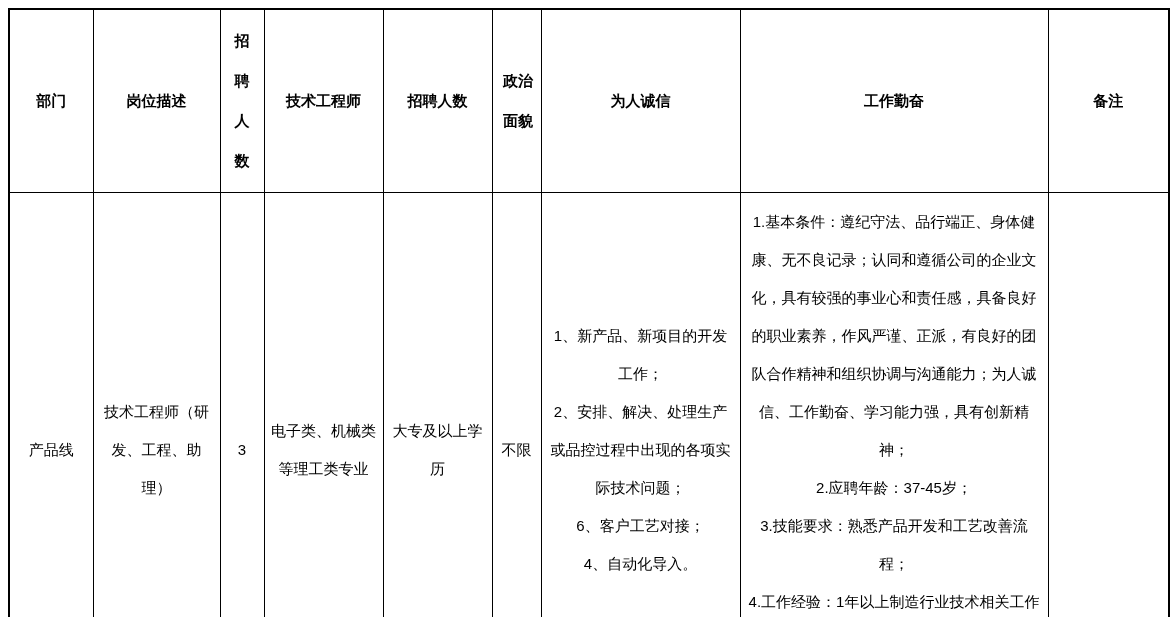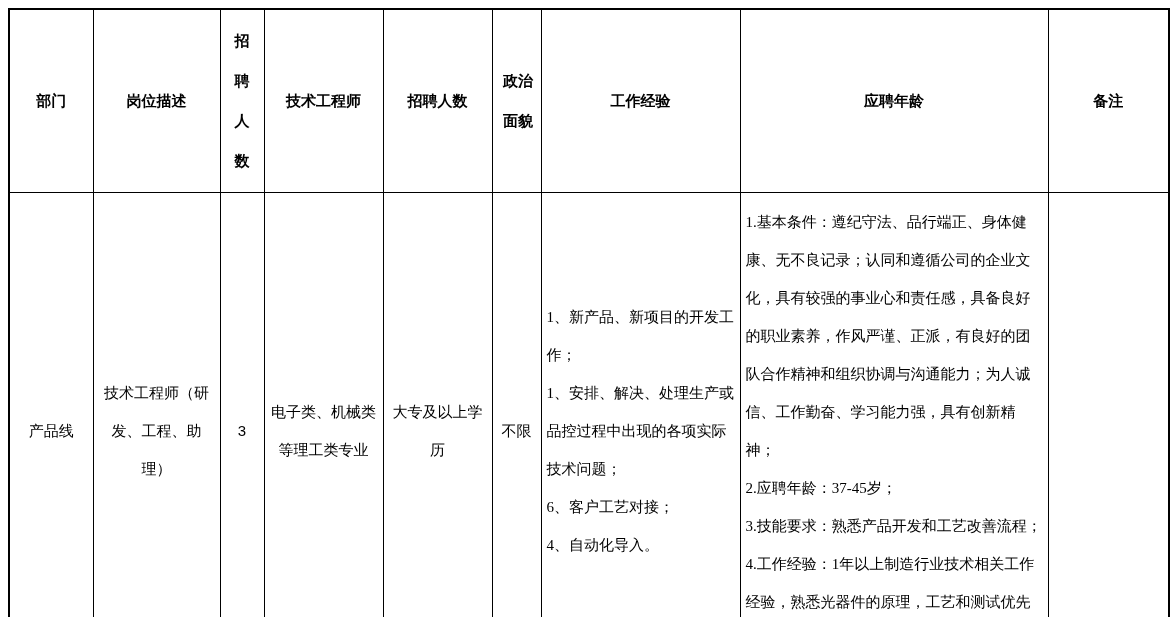--- a/index.html
+++ b/index.html
@@ -34,21 +34,21 @@
     overflow: hidden;
   }
   thead tr { height: 183px; }
   tbody tr { height: 418px; }
   thead th {
     font-weight: bold;
     border-bottom: 2px solid #000000;
     line-height: 40px;
   }
   tbody td { line-height: 38px; }
-  .par { text-align: left; font-family: Liberation Serif, serif; }
+  .par { text-align: center; }
   .wrap-one {
     display: inline-block;
     width: 1.1em;
     word-break: break-all;
     vertical-align: middle;
   }
   .wrap-two {
     display: inline-block;
     width: 2.2em;
     word-break: break-all;
@@ -86,41 +86,41 @@
         <th>
           <span>技术工程师</span>
         </th>
         <th>
           <span>招聘人数</span>
         </th>
         <th>
           <span class="wrap-two">政治面貌</span>
         </th>
         <th>
-          <span>工作经验</span>
+          <span>为人诚信</span>
         </th>
         <th>
-          <span>应聘年龄</span>
+          <span>工作勤奋</span>
         </th>
         <th>
           <span>备注</span>
         </th>
       </tr>
     </thead>
     <tbody>
       <tr>
         <td>产品线</td>
         <td>技术工程师（研发、工程、助理）</td>
         <td>3</td>
         <td>电子类、机械类等理工类专业</td>
         <td>大专及以上学历</td>
         <td>不限</td>
         <td>
           <div class="par">1、新产品、新项目的开发工作；</div>
-          <div class="par">1、安排、解决、处理生产或品控过程中出现的各项实际技术问题；</div>
+          <div class="par">2、安排、解决、处理生产或品控过程中出现的各项实际技术问题；</div>
           <div class="par">6、客户工艺对接；</div>
           <div class="par">4、自动化导入。</div>
         </td>
         <td>
           <div class="par">1.基本条件：遵纪守法、品行端正、身体健康、无不良记录；认同和遵循公司的企业文化，具有较强的事业心和责任感，具备良好的职业素养，作风严谨、正派，有良好的团队合作精神和组织协调与沟通能力；为人诚信、工作勤奋、学习能力强，具有创新精神；</div>
           <div class="par">2.应聘年龄：37-45岁；</div>
           <div class="par">3.技能要求：熟悉产品开发和工艺改善流程；</div>
           <div class="par">4.工作经验：1年以上制造行业技术相关工作经验，熟悉光器件的原理，工艺和测试优先等。</div>
         </td>
         <td></td>

